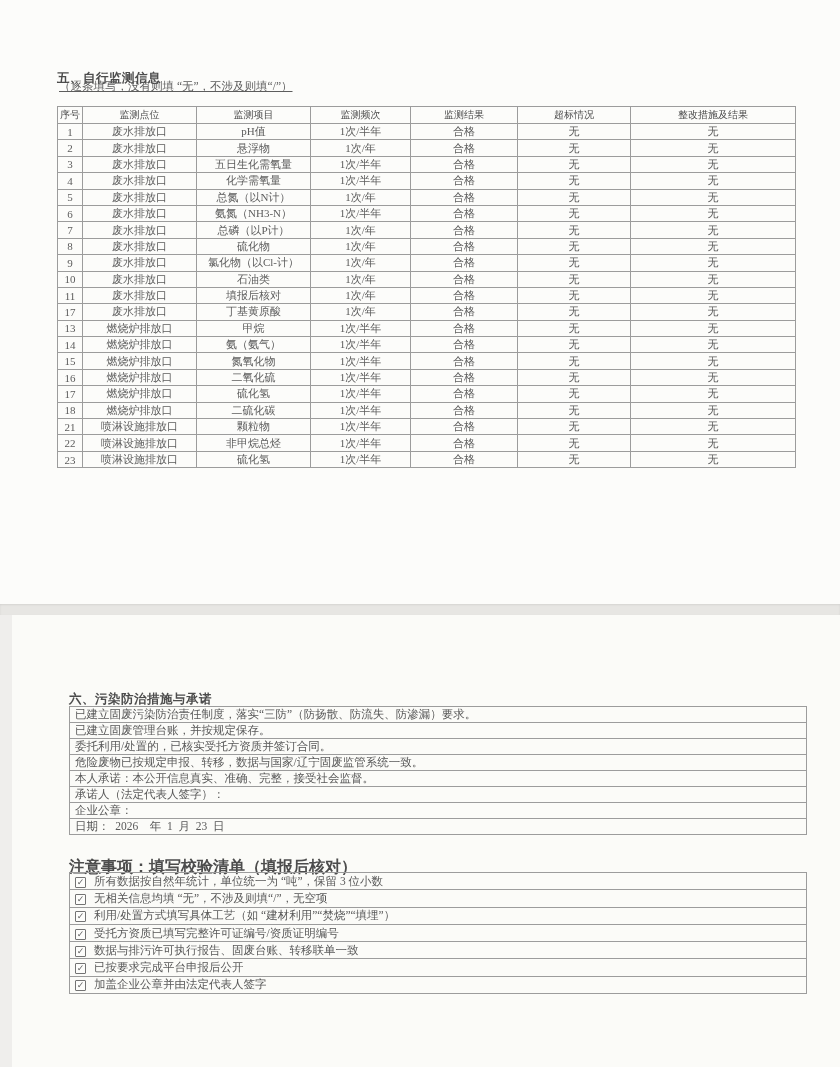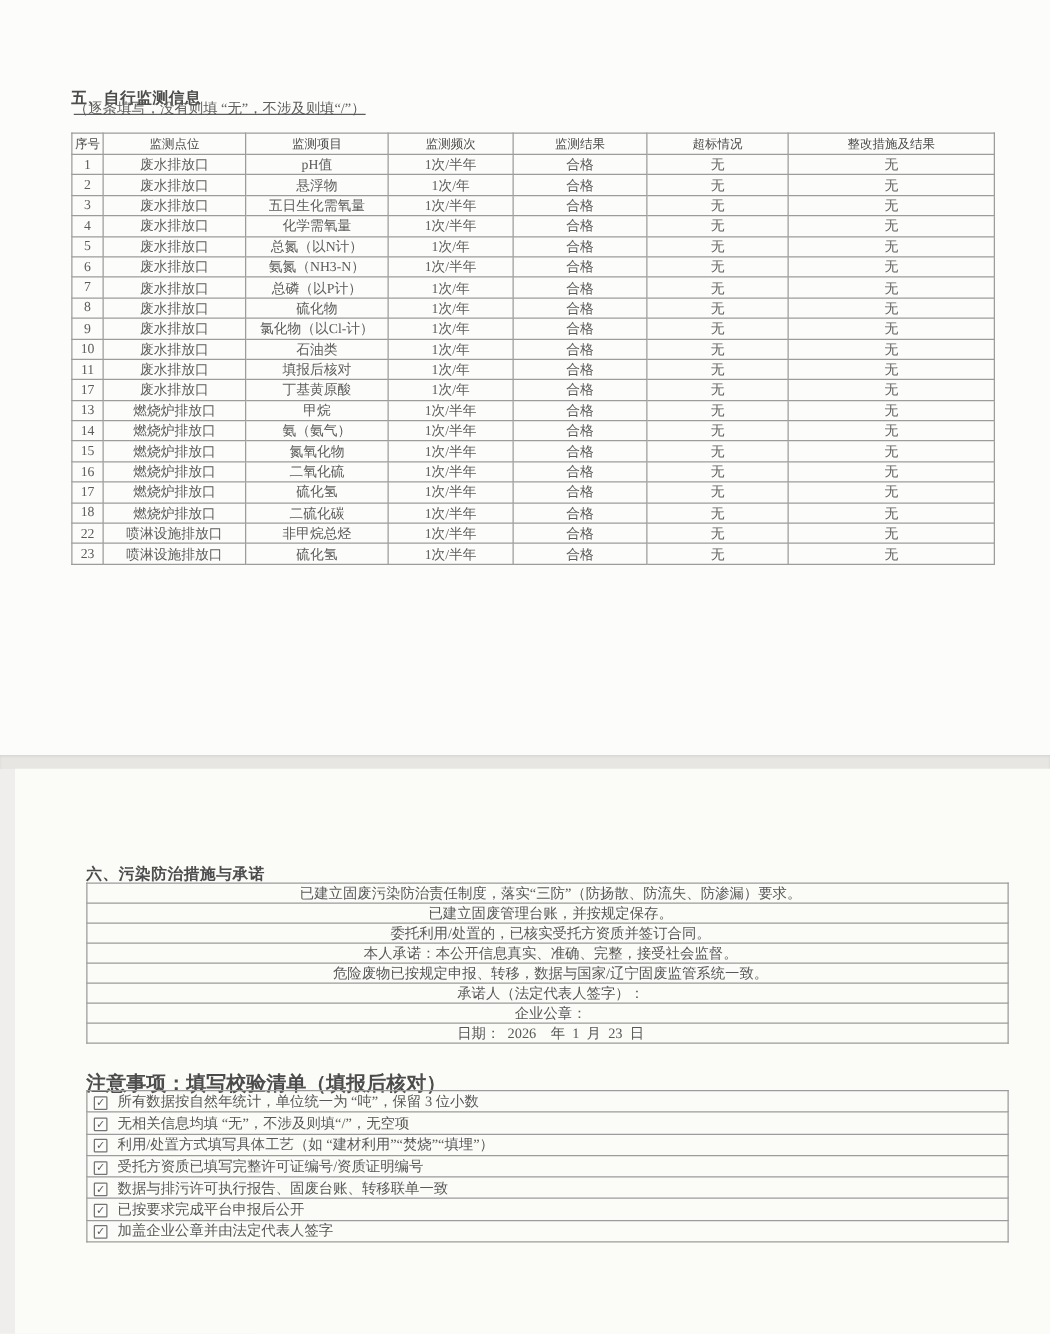--- a/index.html
+++ b/index.html
@@ -19,21 +19,21 @@
   .sec-title{position:absolute;font-size:12.5px;font-weight:bold;color:#4c4c4c;letter-spacing:0.5px;}
   .sec-note{position:absolute;font-size:11.5px;color:#5d5d5d;}
   table{border-collapse:collapse;table-layout:fixed;position:absolute;}
   td,th{border:1px solid #9c9c9c;overflow:hidden;white-space:nowrap;}
   
   table.mon{left:57px;top:106px;width:738px;}
   table.mon th{height:16px;font-size:10px;font-weight:normal;color:#4c4c4c;text-align:center;padding:0;}
   table.mon td{height:15.4px;font-size:11px;color:#5c5c5c;text-align:center;padding:0;}
   
   table.commit{left:57px;top:91px;width:738px;}
-  table.commit td{height:15px;font-size:11.5px;color:#585858;text-align:center;padding:0 0 0 5px;white-space:pre;}
+  table.commit td{height:15px;font-size:11.5px;color:#585858;text-align:left;padding:0 0 0 5px;white-space:pre;}
   
   .check-title{position:absolute;left:57px;top:242px;font-size:16px;font-weight:bold;color:#4c4c4c;}
   table.checklist{left:57px;top:257px;width:738px;}
   table.checklist td{height:16.3px;font-size:11.5px;color:#585858;text-align:left;padding:0 0 0 5px;white-space:pre;}
   .cb{display:inline-block;width:9px;height:9px;border:1px solid #737373;border-radius:1px;
       font-size:9px;line-height:9px;text-align:center;color:#5f5f5f;
       margin-right:8px;vertical-align:0px;background:#fdfdfb;}
   .s5-title{left:57px;top:70px;}
   .s5-note{left:59px;top:79px;text-decoration:underline;}
   .s6-title{left:57px;top:76px;}
@@ -222,20 +222,29 @@
         <tr>
           <td>18</td>
           <td>燃烧炉排放口</td>
           <td>二硫化碳</td>
           <td>1次/半年</td>
           <td>合格</td>
           <td>无</td>
           <td>无</td>
         </tr>
         <tr>
+          <td>21</td>
+          <td>喷淋设施排放口</td>
+          <td>颗粒物</td>
+          <td>1次/半年</td>
+          <td>合格</td>
+          <td>无</td>
+          <td>无</td>
+        </tr>
+        <tr>
           <td>22</td>
           <td>喷淋设施排放口</td>
           <td>非甲烷总烃</td>
           <td>1次/半年</td>
           <td>合格</td>
           <td>无</td>
           <td>无</td>
         </tr>
         <tr>
           <td>23</td>
@@ -259,24 +268,24 @@
         <tr>
           <td>已建立固废污染防治责任制度，落实“三防”（防扬散、防流失、防渗漏）要求。</td>
         </tr>
         <tr>
           <td>已建立固废管理台账，并按规定保存。</td>
         </tr>
         <tr>
           <td>委托利用/处置的，已核实受托方资质并签订合同。</td>
         </tr>
         <tr>
+          <td>危险废物已按规定申报、转移，数据与国家/辽宁固废监管系统一致。</td>
+        </tr>
+        <tr>
           <td>本人承诺：本公开信息真实、准确、完整，接受社会监督。</td>
-        </tr>
-        <tr>
-          <td>危险废物已按规定申报、转移，数据与国家/辽宁固废监管系统一致。</td>
         </tr>
         <tr>
           <td>承诺人（法定代表人签字）：</td>
         </tr>
         <tr>
           <td>企业公章：</td>
         </tr>
         <tr>
           <td>日期：  2026    年  1  月  23  日</td>
         </tr>

